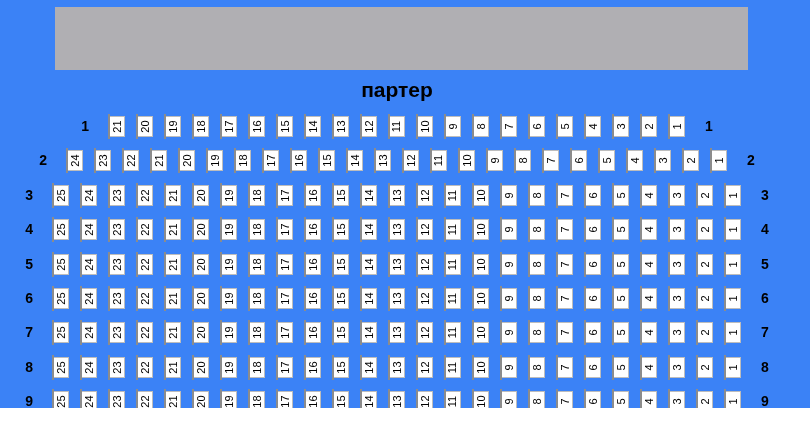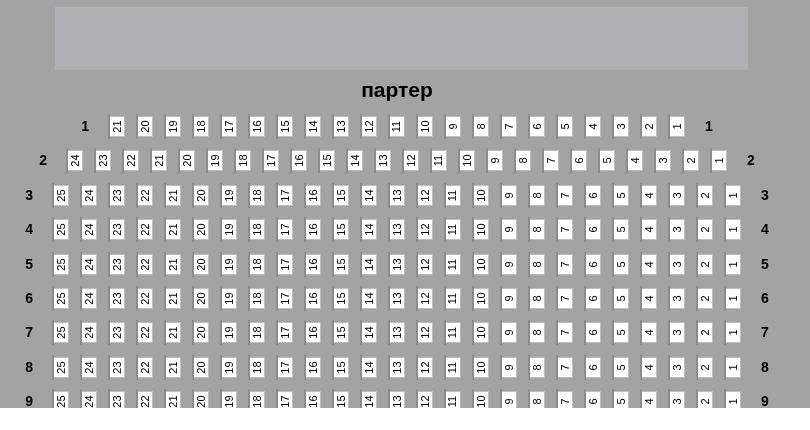--- a/index.html
+++ b/index.html
@@ -1,20 +1,20 @@
 <!DOCTYPE html>
 <html style="--stage-color: #b0afb3; --seat-border: #bdbdbd; --seat-edge: #8c8c8c;"><head>
 <meta charset="utf-8">
 <style>
   html, body { margin: 0; padding: 0; background: #ffffff; }
   .page {
     position: relative;
     width: 810px;
     height: 408px;
-    background: #a3a3a3;
+    background: #3b82f6;
     font-family: "Liberation Sans", sans-serif;
     overflow: hidden;
   }
   .stage {
     position: absolute;
     left: 55px;
     top: 7px;
     width: 693px;
     height: 63px;
     background: var(--stage-color, #b0afb3);

